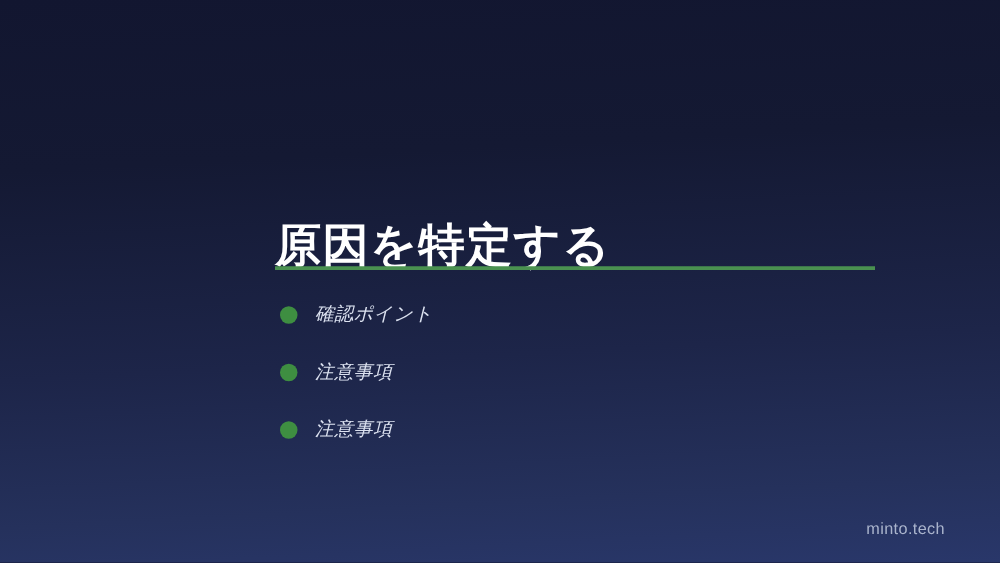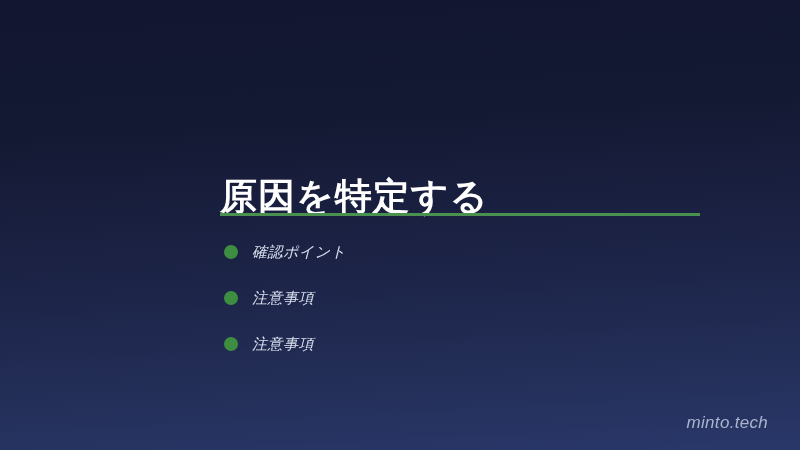--- a/index.html
+++ b/index.html
@@ -109,28 +109,27 @@
     font-weight: 500;
     line-height: 22px;
     color: #dce2f0;
     letter-spacing: 0.5px;
     white-space: nowrap;
   }
 
   
   .watermark {
     position: absolute;
-    right: 32px;
+    right: 44px;
     bottom: 16px;
-    font-size: 17px;
+    font-size: 13px;
     font-weight: 400;
     line-height: 22px;
     color: #aab4cc;
     letter-spacing: 0.3px;
-    font-style: italic;
   }
 </style>
 </head>
 <body>
 
 <div class="slide">
 
 
   <div class="title-block">
     <div class="slide-title">原因を特定する</div>

